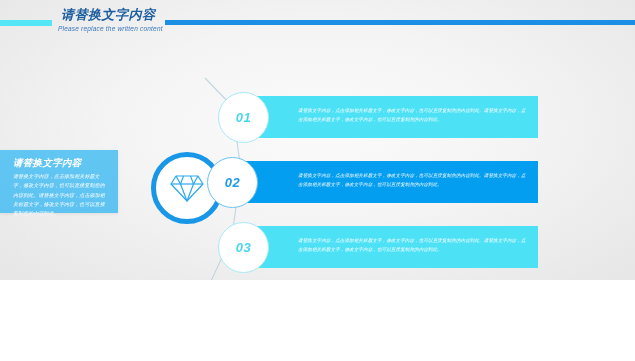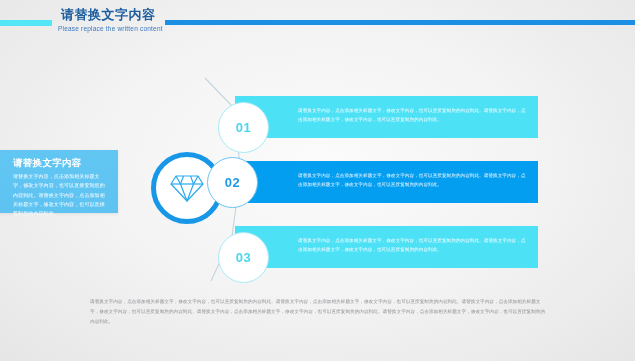--- a/index.html
+++ b/index.html
@@ -3,23 +3,24 @@
 <meta charset="utf-8">
 <style>
   html,body{margin:0;padding:0;}
   body{
     width:635px;height:361px;
     font-family:"Liberation Sans","DejaVu Sans",sans-serif;
     overflow:hidden;
   }
   .slide{
     position:relative;
-    width:635px;height:361px;
+    width:635px;height:280px;
     background:radial-gradient(ellipse at 50% 45%, #fbfbfc 0%, #f4f4f5 45%, #e6e6e7 100%);
     overflow:hidden;
+    font-style:italic;
   }
 
   
   .hdr-cyan-bar{
     position:absolute;left:0;top:20px;width:52px;height:6px;
     background:#52e6f7;
   }
   .hdr-blue-bar{
     position:absolute;left:165px;top:20px;right:0;height:5px;
     background:#1b8fe3;
@@ -88,23 +89,23 @@
   .row2 .bar{background:#049ef0;}
 
   
   .num-circle{
     position:absolute;width:51px;height:51px;border-radius:50%;
     background:#ffffff;box-sizing:border-box;
     display:flex;align-items:center;justify-content:center;
     font-size:13px;font-weight:bold;letter-spacing:.5px;
     z-index:5;
   }
-  .num1{left:218px;top:102px;border:1px solid #a7eaf6;color:#4ad6ee;}
+  .num1{left:218px;top:92px;border:1px solid #a7eaf6;color:#4ad6ee;}
   .num2{left:207px;top:157px;border:1.5px solid #6cc3f0;color:#1e9ae8;}
-  .num3{left:218px;top:232px;border:1px solid #a7eaf6;color:#4ad6ee;}
+  .num3{left:218px;top:222px;border:1px solid #a7eaf6;color:#4ad6ee;}
 
   
   .bottom-text{
     position:absolute;left:90px;top:297px;width:456px;
     font-size:4.6px;line-height:2.2;color:#8c8c90;
     letter-spacing:.05px;
   }
 </style>
 </head>
 <body>

